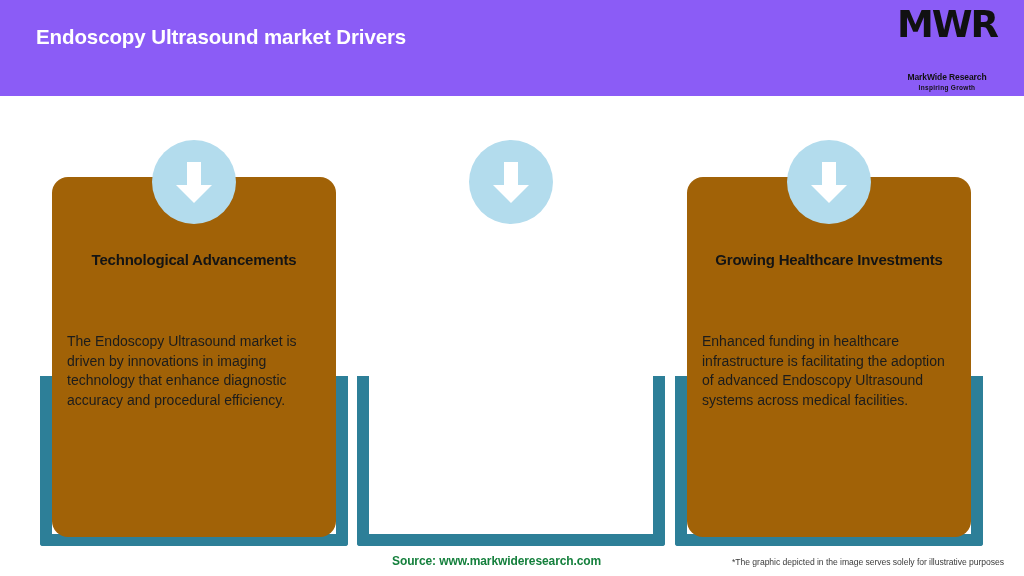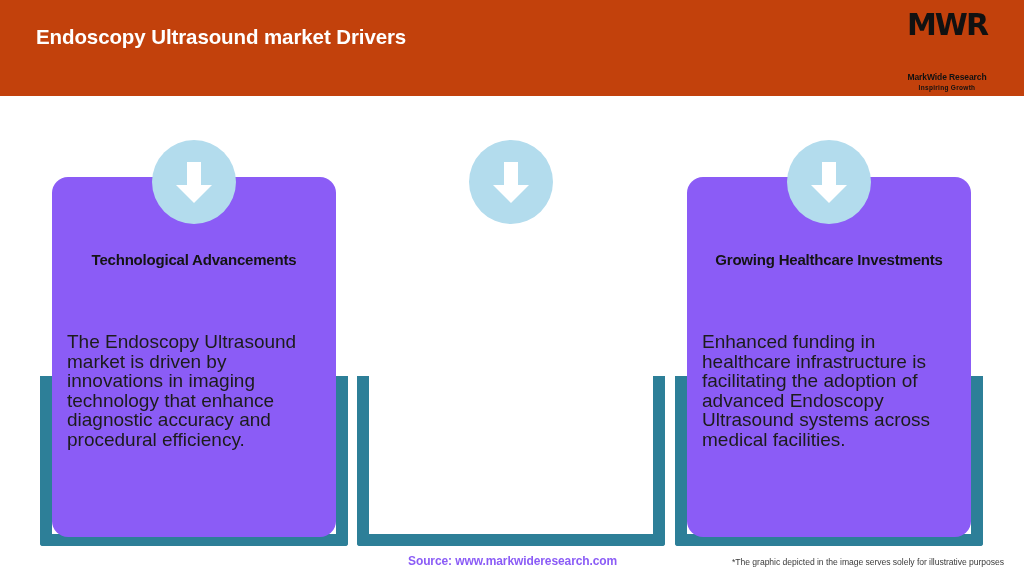--- a/index.html
+++ b/index.html
@@ -15,21 +15,21 @@
     position: relative;
   }
 
   
   .header-band {
     position: absolute;
     left: 0;
     top: 0;
     width: 1024px;
     height: 96px;
-    background: #c2410c;
+    background: #8b5cf6;
   }
   .header-title {
     position: absolute;
     left: 36px;
     top: 25px;
     font-size: 20.5px;
     font-weight: bold;
     color: #ffffff;
     letter-spacing: -0.1px;
     white-space: nowrap;
@@ -38,21 +38,21 @@
   
   .logo-wrap {
     position: absolute;
     right: 22px;
     top: 10px;
     width: 110px;
     height: 56px;
     text-align: center;
   }
   .logo-mark {
-    font-size: 30px;
+    font-size: 37px;
     font-weight: bold;
     color: #111111;
     line-height: 30px;
     letter-spacing: -2px;
     font-family: "DejaVu Sans", sans-serif;
   }
   .logo-name {
     font-size: 8.5px;
     font-weight: bold;
     color: #111111;
@@ -101,21 +101,21 @@
     border-bottom-right-radius: 3px;
   }
 
   
   .card {
     position: absolute;
     left: 16px;
     top: 81px;
     width: 284px;
     height: 360px;
-    background: #8b5cf6;
+    background: #a16207;
     border-radius: 16px;
     box-sizing: border-box;
     padding: 0 14px;
   }
 
   .card-title {
     position: absolute;
     left: 14px;
     right: 14px;
     top: 72px;
@@ -125,21 +125,21 @@
     color: #141414;
     line-height: 21px;
     letter-spacing: -0.2px;
   }
 
   .card-body {
     position: absolute;
     left: 15px;
     right: 15px;
     top: 155px;
-    font-size: 19px;
+    font-size: 14px;
     color: #1c1c1c;
     line-height: 19.5px;
     text-align: left;
   }
 
   
   .icon-circle {
     position: absolute;
     left: 50%;
     margin-left: -42px;
@@ -154,25 +154,25 @@
     position: absolute;
     left: 50%;
     top: 50%;
     margin-left: -21px;
     margin-top: -22px;
   }
 
   
   .footer-source {
     position: absolute;
-    left: 408px;
+    left: 392px;
     top: 554px;
     font-size: 12px;
     font-weight: bold;
-    color: #8b5cf6;
+    color: #15803d;
     letter-spacing: -0.1px;
   }
   .footer-note {
     position: absolute;
     right: 20px;
     top: 557px;
     font-size: 8.6px;
     color: #3b3b3b;
     letter-spacing: -0.05px;
     text-align: center;

